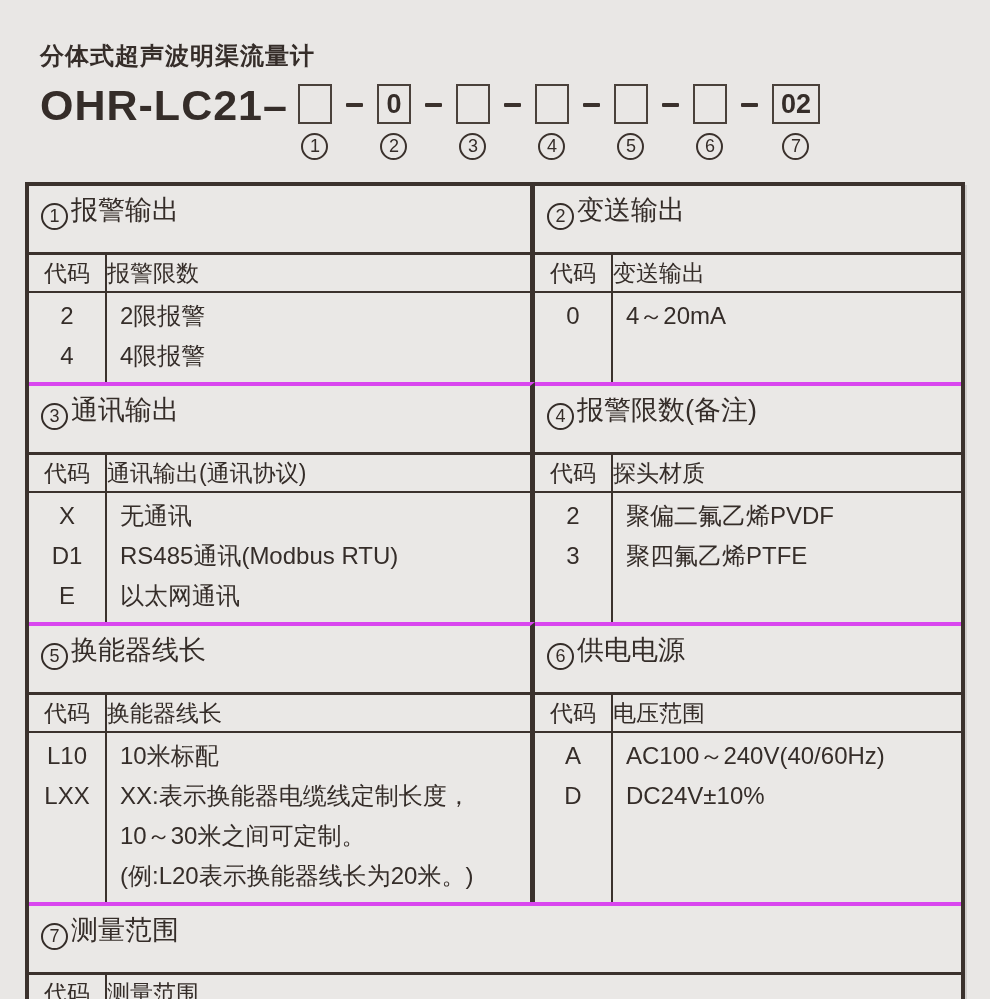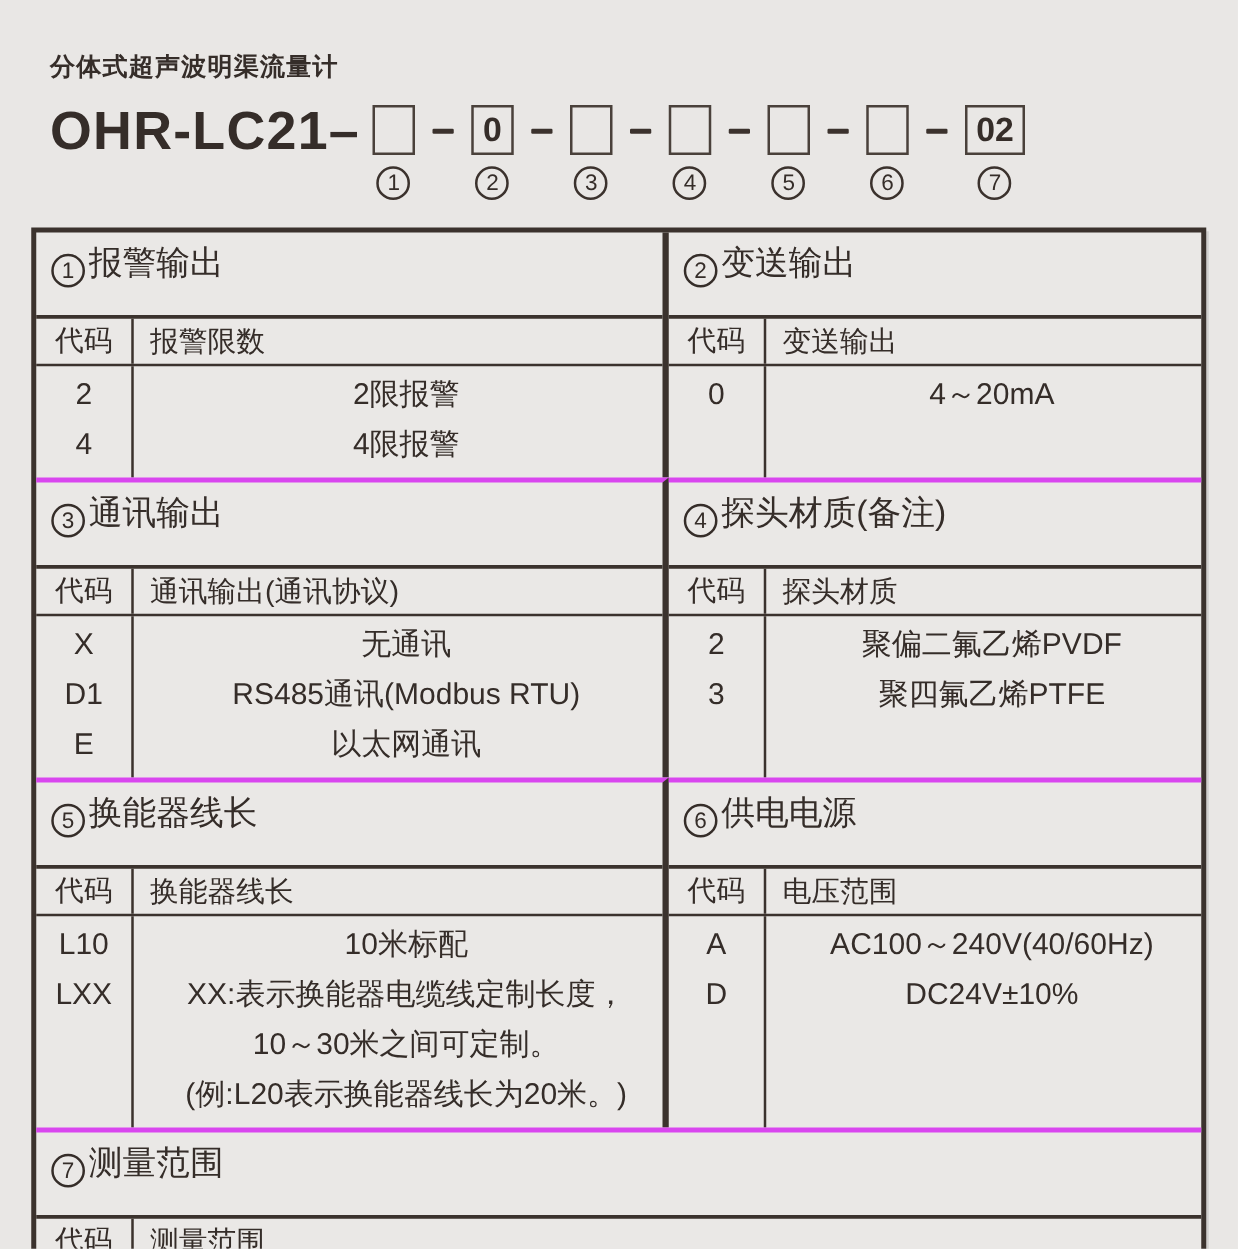--- a/index.html
+++ b/index.html
@@ -6,21 +6,21 @@
   html,body { width:990px; height:999px; }
   body {
     position:relative;
     background:#e9e7e5;
     color:#352d29;
     font-family:"Liberation Sans","DejaVu Sans",sans-serif;
     overflow:hidden;
   }
   .page-title {
     position:absolute; left:40px; top:40px;
-    font-size:20px; font-weight:700; letter-spacing:1px;
+    font-size:24px; font-weight:700; letter-spacing:1px;
   }
   
   .model-line {
     position:absolute; left:40px; top:84px;
     display:flex; align-items:flex-start;
   }
   .model-prefix {
     font-size:43px; font-weight:700; line-height:42px;
     letter-spacing:1px; margin-right:10px; white-space:nowrap;
   }
@@ -58,31 +58,31 @@
     font-size:27px; font-weight:400; white-space:nowrap;
   }
   .sec-title .circ {
     width:27px; height:27px; border:2px solid #352d29; border-radius:50%;
     display:inline-flex; align-items:center; justify-content:center;
     font-size:18px; vertical-align:-3px; margin-right:3px;
   }
   .sec-head { display:flex; border-bottom:2px solid #3b322d; }
   .sec-head .hc {
     width:76px; flex:0 0 76px; text-align:center;
-    font-size:23px; line-height:36px; white-space:nowrap;font-family:Liberation Serif, serif;
+    font-size:23px; line-height:36px; white-space:nowrap;
   }
   .sec-head .hd {
     flex:1; border-left:2px solid #3b322d;
-    font-size:23px; line-height:36px; padding-left:13px; white-space:nowrap;
+    font-size:23px; line-height:36px; white-space:nowrap;
   }
   .sec-body { flex:1; display:flex; min-height:48px; }
   .code-col { width:76px; flex:0 0 76px; padding-top:3px; }
   .desc-col { flex:1; border-left:2px solid #3b322d; padding:3px 0 6px 13px; }
   .code-line { text-align:center; font-size:24px; line-height:40px; white-space:nowrap; }
-  .desc-line { font-size:24px; line-height:40px; white-space:nowrap;text-align:center; }
+  .desc-line { font-size:24px; line-height:40px; white-space:nowrap; }
 </style>
 </head>
 <body>
 
 <div class="page-title">分体式超声波明渠流量计</div>
 
 <div class="model-line">
   <span class="model-prefix">OHR-LC21–</span>
 
   <div class="mslot">
@@ -178,21 +178,21 @@
       <div class="desc-col">
         <div class="desc-line">无通讯</div>
         <div class="desc-line">RS485通讯(Modbus RTU)</div>
         <div class="desc-line">以太网通讯</div>
       </div>
     </div>
   </div>
 
   <div class="sec bt">
     <div class="sec-title">
-      <span class="circ">4</span><span>探头材质(备注)</span>
+      <span class="circ">4</span><span>报警限数(备注)</span>
     </div>
     <div class="sec-head">
       <div class="hc">代码</div>
       <div class="hd">探头材质</div>
     </div>
     <div class="sec-body">
       <div class="code-col">
         <div class="code-line">2</div>
         <div class="code-line">3</div>
       </div>

